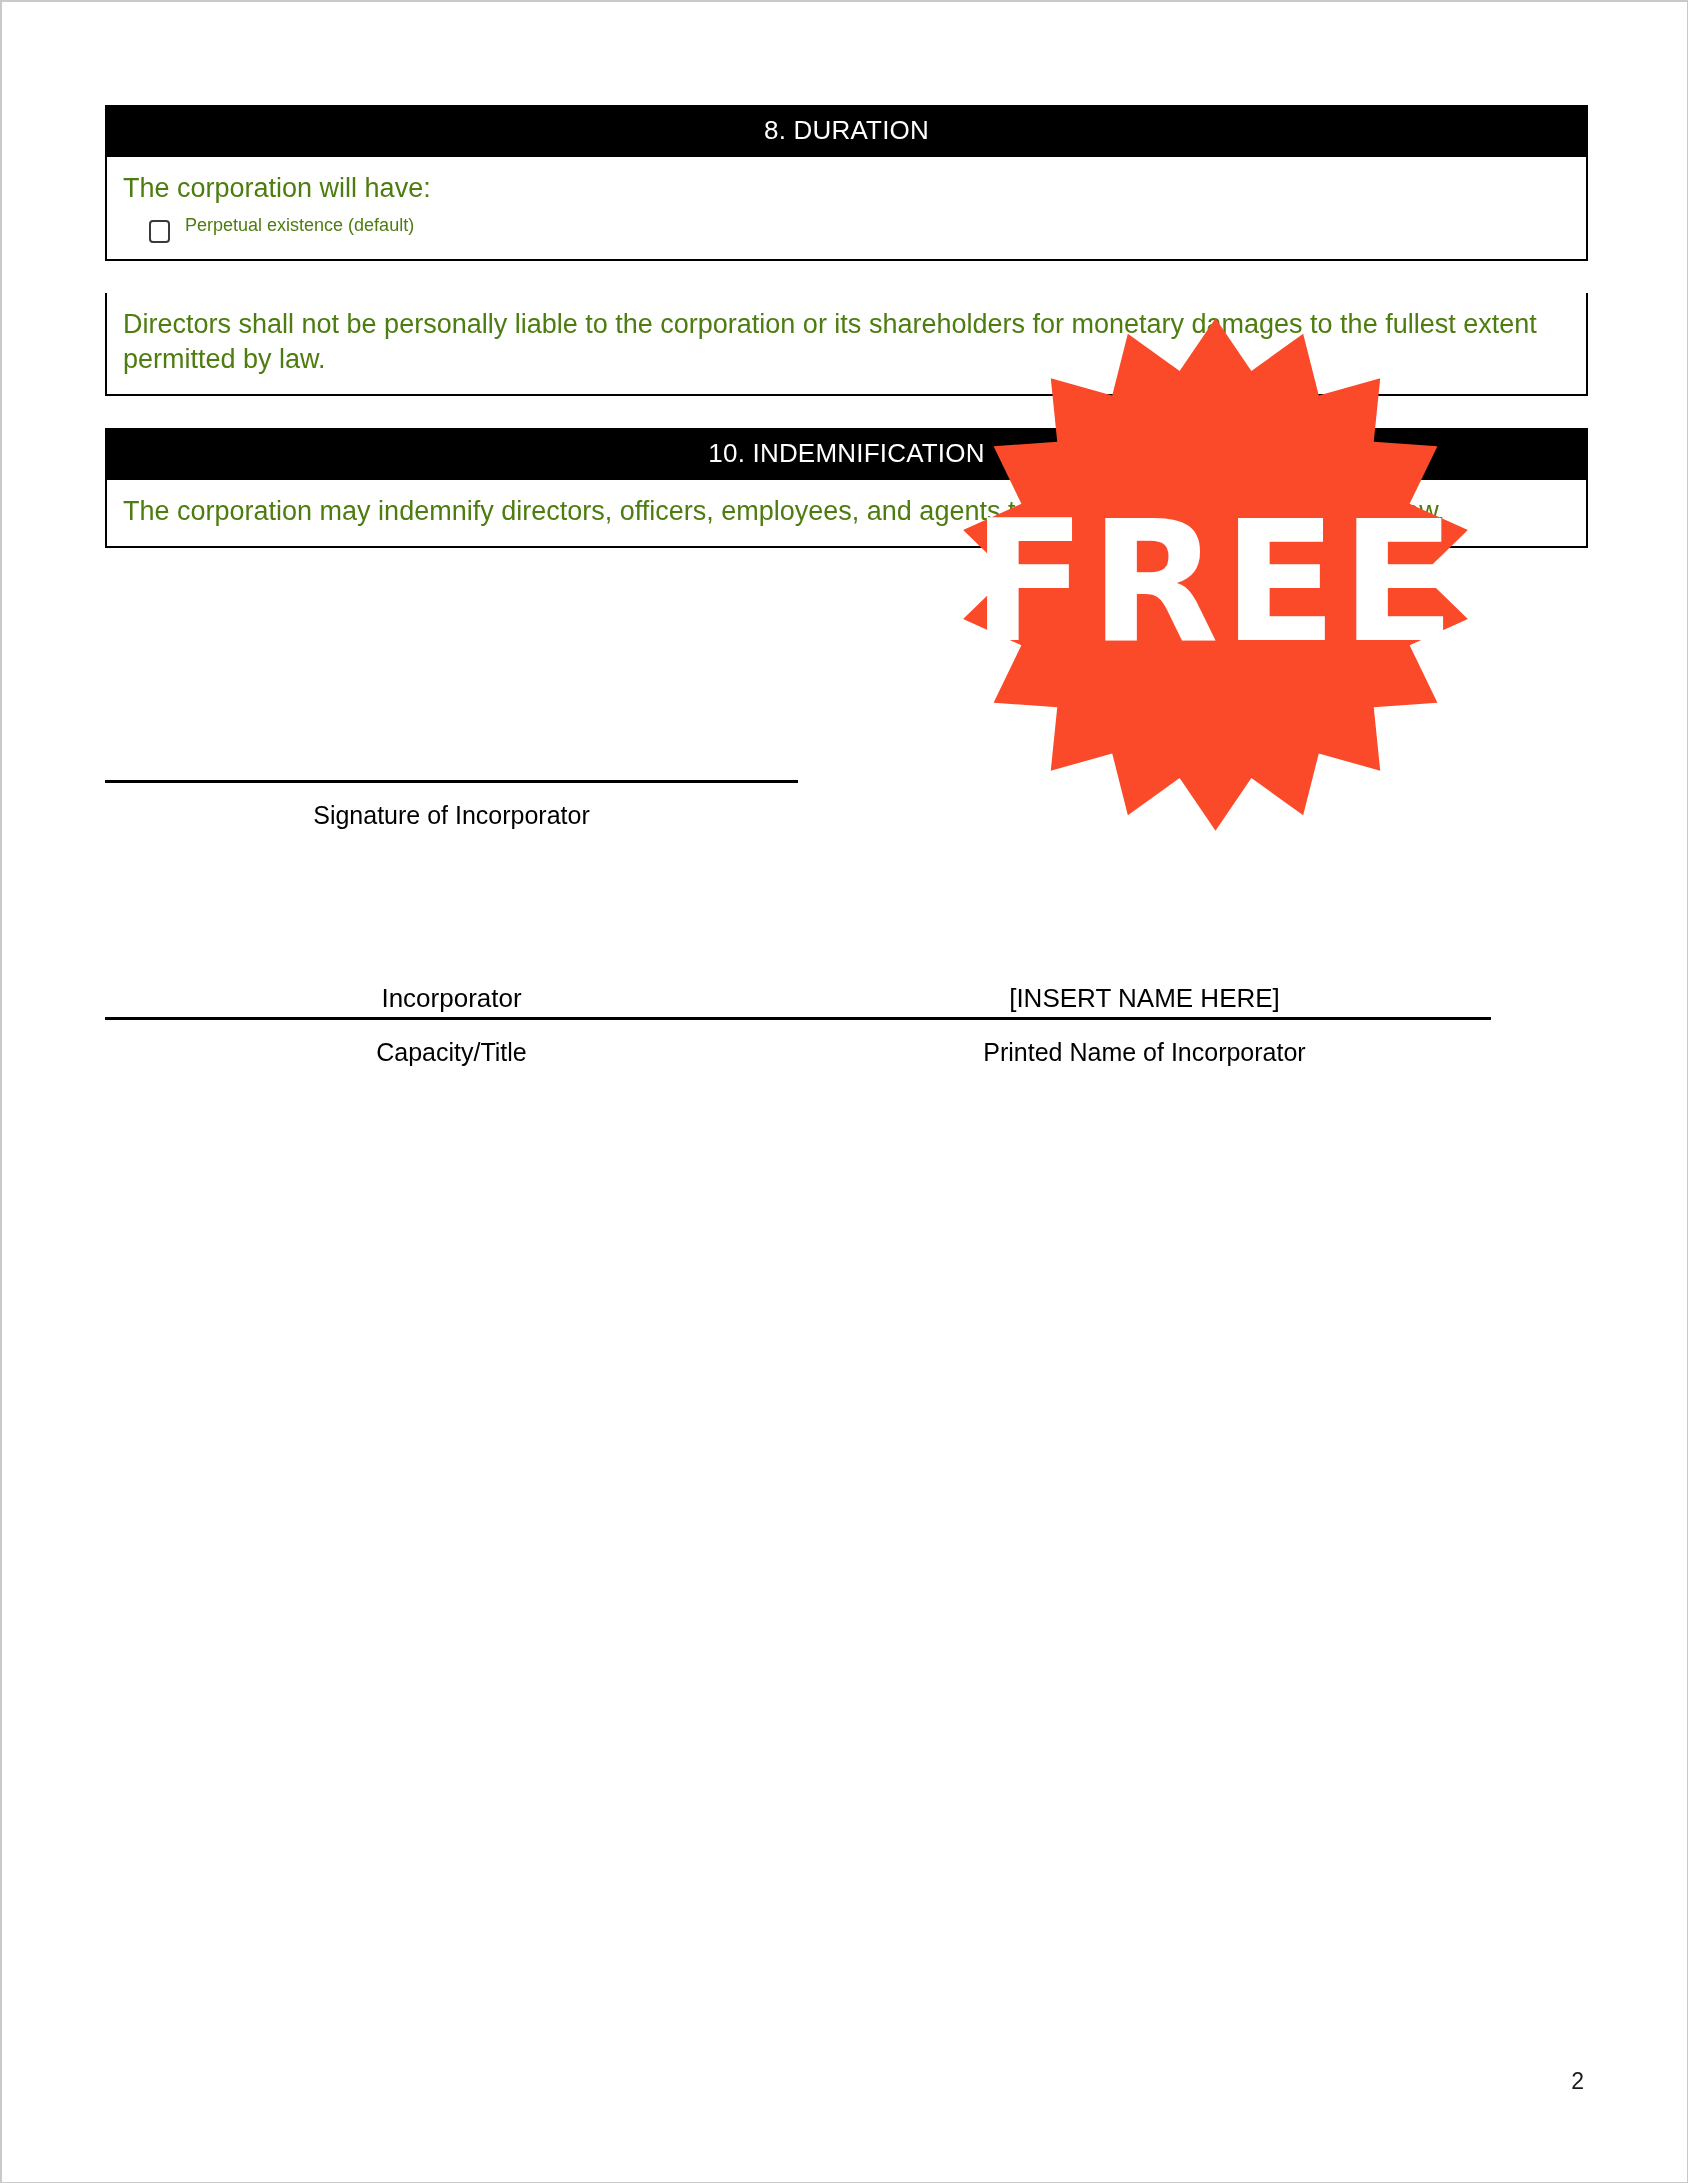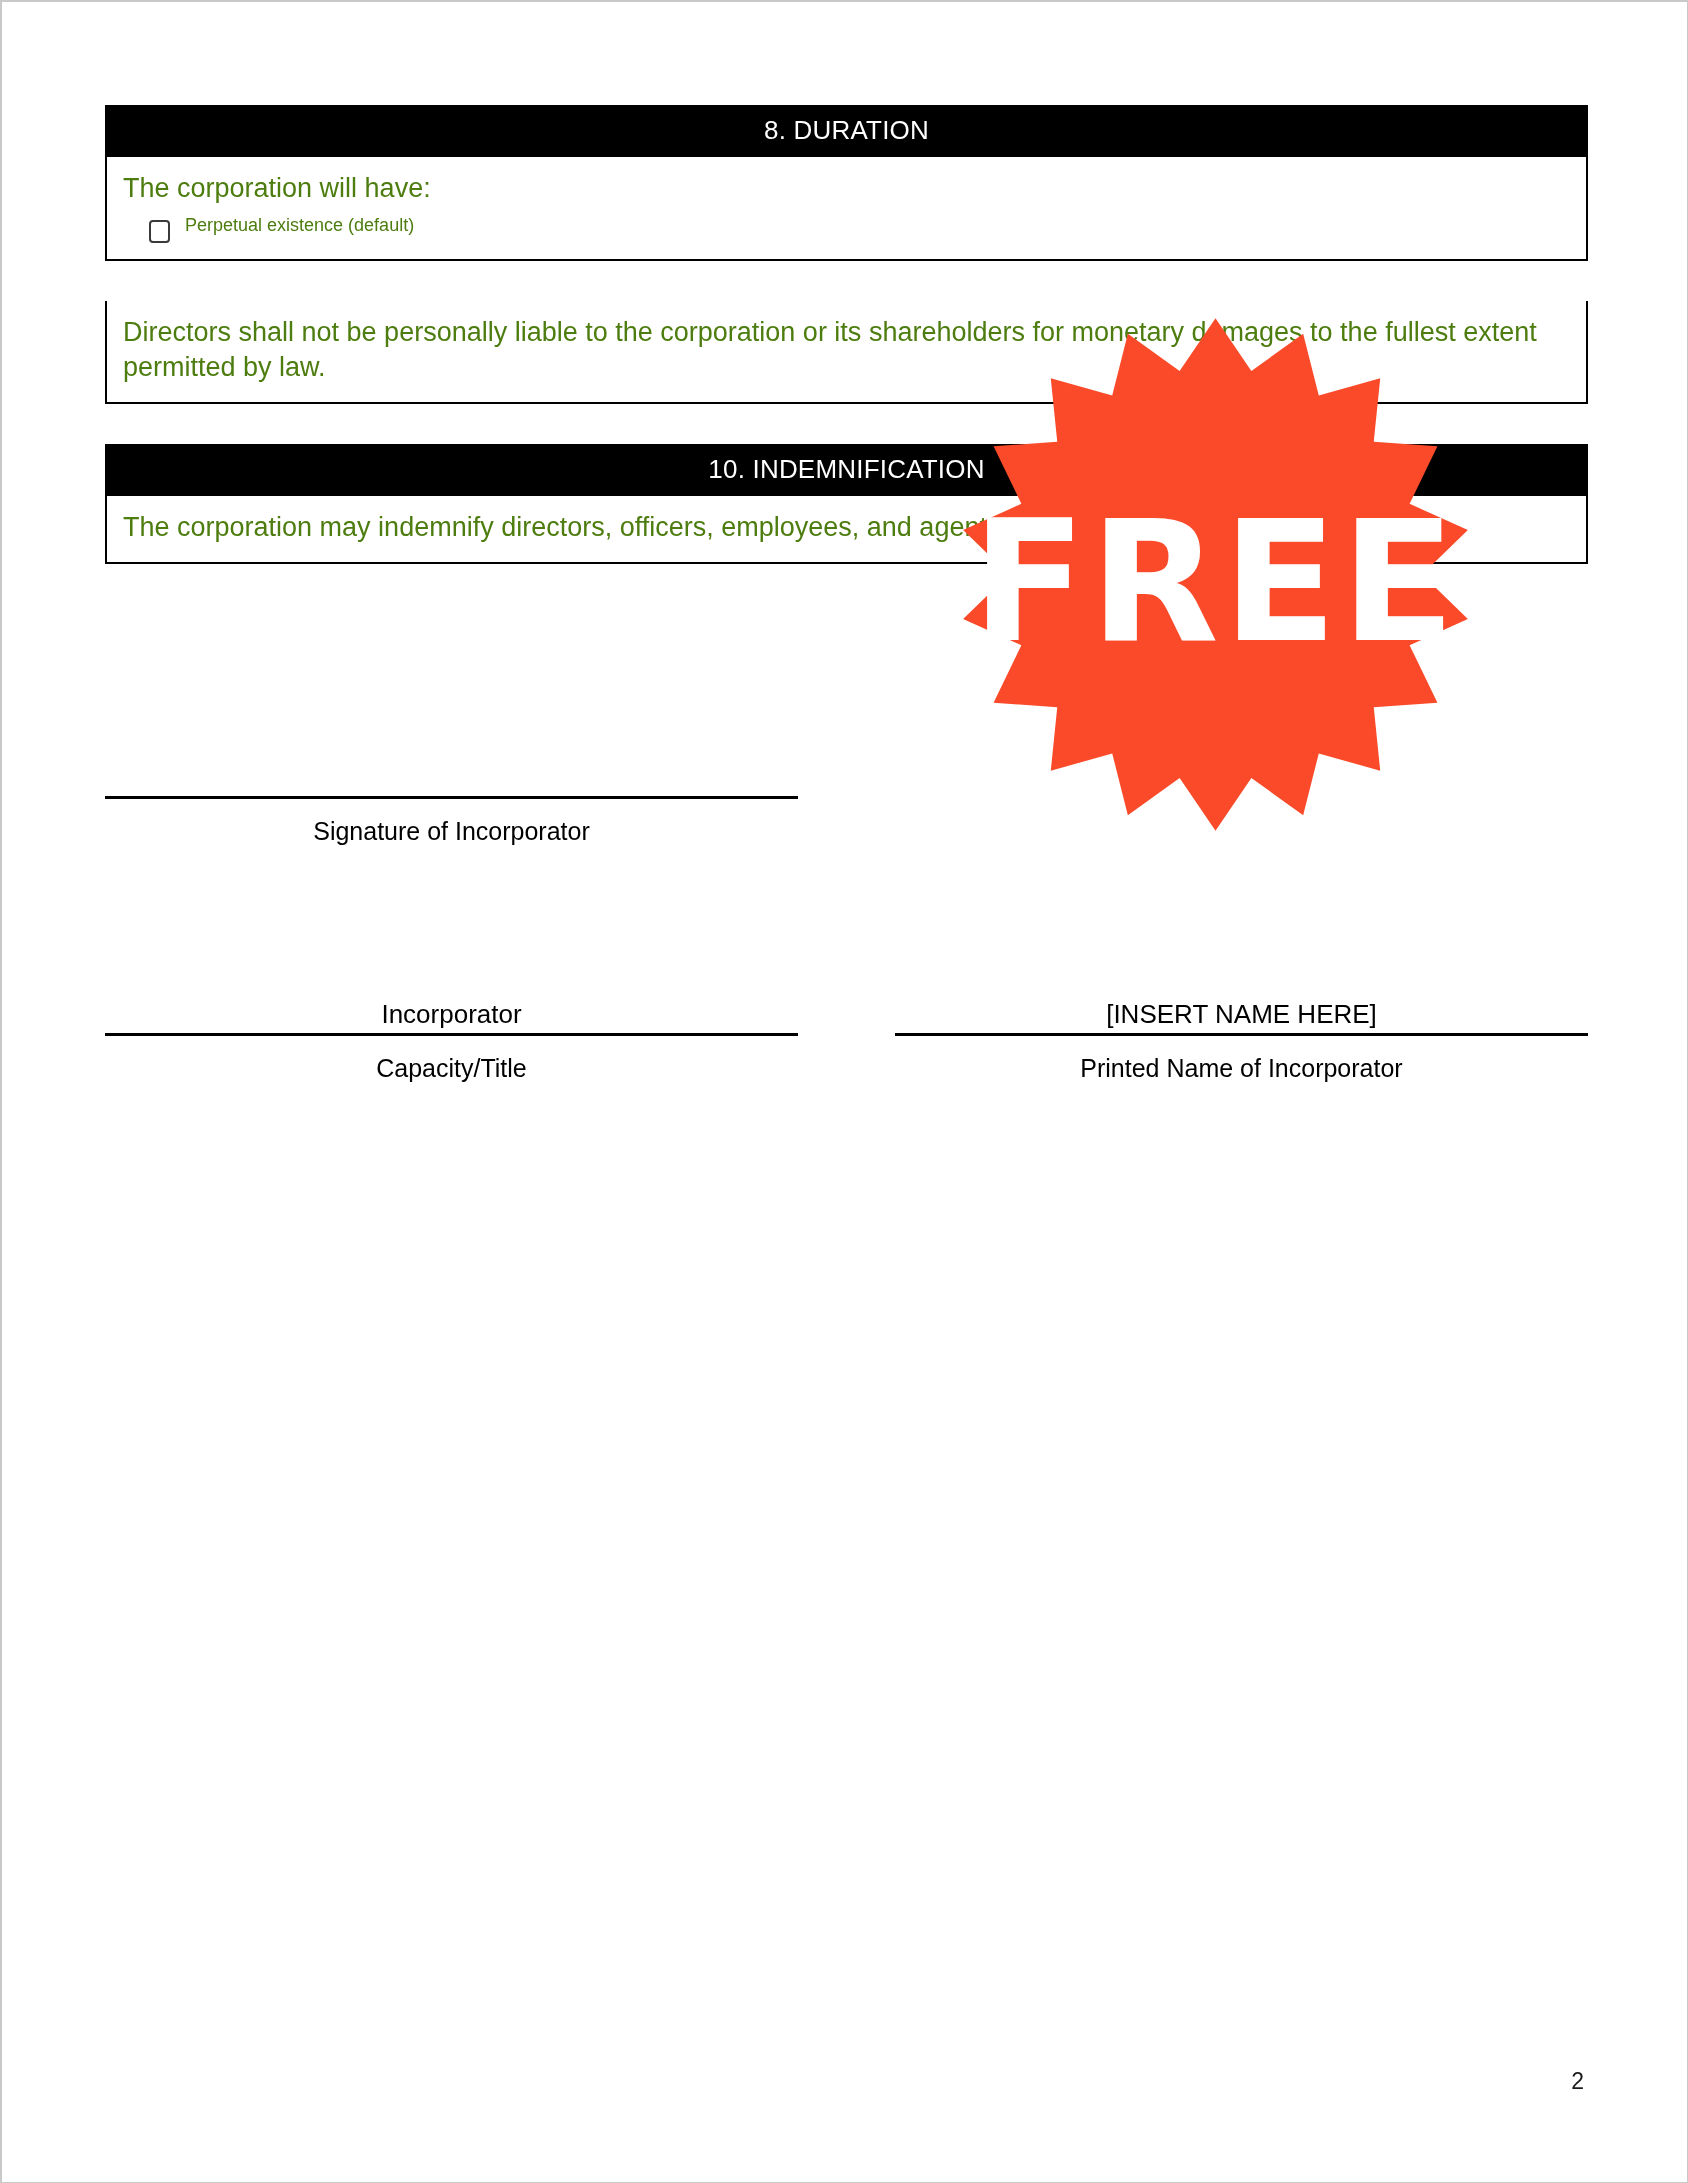--- a/index.html
+++ b/index.html
@@ -21,21 +21,21 @@
   }
   .doc-body {
     position: absolute;
     left: 103px;
     top: 103px;
     width: 1483px;
   }
 
   
   .section {
-    margin-bottom: 40px;
+    margin-bottom: 32px;
   }
   .section-header {
     background: #000000;
     color: #ffffff;
     text-align: center;
     font-size: 26px;
     line-height: 1.0;
     padding: 12px 0 14px 0;
     letter-spacing: 0.2px;
   }
@@ -78,22 +78,20 @@
     font-size: 18px;
     line-height: 1.32;
   }
 
   
   .sign-area {
     margin-top: 194px;
   }
   .sign-row {
     display: flex;
-    justify-content: space-between;
-    gap: 24px;
   }
   .sign-col {
     width: 693px;
     box-sizing: border-box;
   }
   .sign-value {
     text-align: center;
     font-size: 26px;
     height: 38px;
     line-height: 38px;

